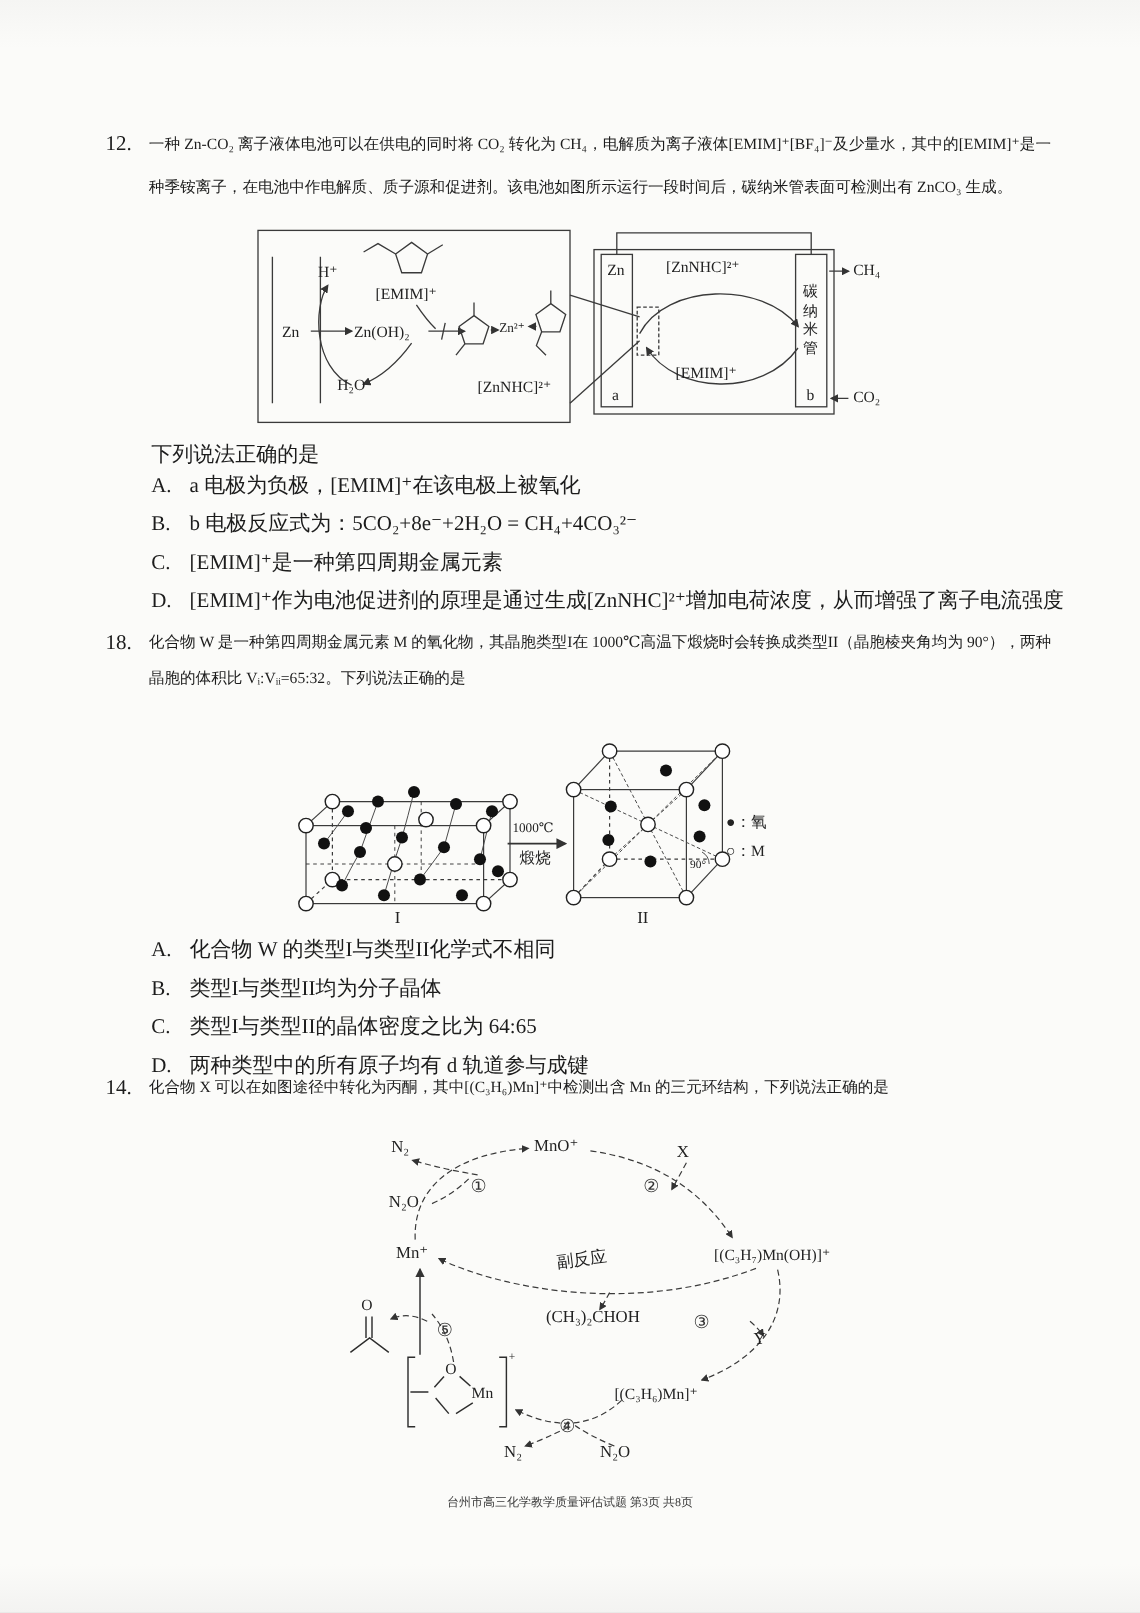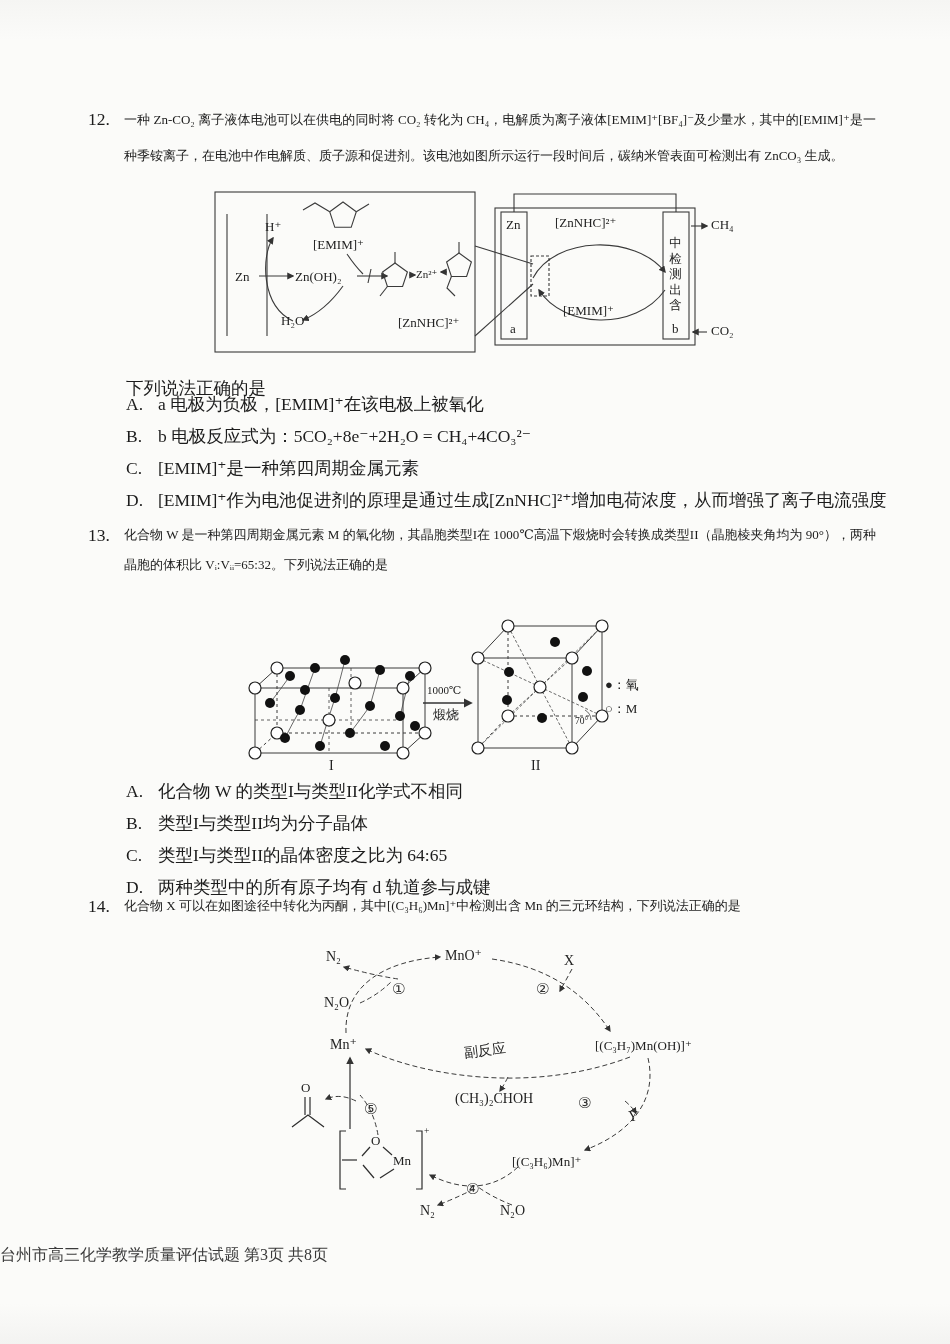--- a/index.html
+++ b/index.html
@@ -3,36 +3,36 @@
 <meta charset="utf-8">
 <style>
   html,body{margin:0;padding:0;background:#dcdcda;}
   .page{position:relative;width:950px;height:1344px;margin:0 auto;overflow:hidden;
         background:linear-gradient(180deg,#f5f5f3 0%,#fbfbf9 3%,#fbfbf9 97%,#f3f3f1 100%);
         font-family:"Liberation Serif","DejaVu Serif","DejaVu Sans",serif;color:#1c1c1c;}
   .stem{position:absolute;display:flex;width:788px;}
   .qnum{flex:0 0 36px;font-size:17.5px;line-height:35.5px;}
   .qtext{flex:1;font-size:13px;line-height:35.5px;text-align:justify;}
   .lh30 .qnum,.lh30 .qtext{line-height:30px;}
-  .prompt{position:absolute;font-size:17.5px;line-height:30px;margin-top:10px;}
+  .prompt{position:absolute;font-size:17.5px;line-height:30px;}
   .opts{position:absolute;width:772px;}
   .opt{display:flex;font-size:17.5px;line-height:29px;margin-bottom:3px;}
   .opt-label{flex:0 0 32px;}
   .opt-text{flex:1;text-align:justify;}
   .diagram{position:absolute;}
   .diagram svg{position:absolute;left:0;top:0;}
   .dl{position:absolute;white-space:nowrap;font-size:13px;line-height:1.15;color:#222;}
   .dl.small{font-size:11px;}
   .dl.tiny{font-size:9.5px;}
   .dl.big{font-size:14px;}
   .dl.step{font-size:15px;color:#333;}
   .vlabel{position:absolute;width:15px;font-size:12.5px;line-height:15.5px;
           word-break:break-all;white-space:normal;text-align:center;color:#222;}
   .rot{transform:rotate(-7deg);}
-  .footer{position:absolute;left:0;width:950px;font-size:16px;color:#3a3a3a;}
+  .footer{position:absolute;left:0;width:950px;text-align:center;font-size:10px;color:#3a3a3a;}
 </style>
 </head>
 <body>
 
 <div class="page">
 
   <div class="stem" style="left:88px;top:102px;">
     <span class="qnum">12.</span>
     <span class="qtext">一种 Zn-CO₂ 离子液体电池可以在供电的同时将 CO₂ 转化为 CH₄，电解质为离子液体[EMIM]⁺[BF₄]⁻及少量水，其中的[EMIM]⁺是一种季铵离子，在电池中作电解质、质子源和促进剂。该电池如图所示运行一段时间后，碳纳米管表面可检测出有 ZnCO₃ 生成。</span>
   </div>
@@ -86,21 +86,21 @@
     <span class="dl" style="left:40px;top:84px;">Zn</span>
     <span class="dl" style="left:70px;top:34px;">H⁺</span>
     <span class="dl" style="left:100px;top:84px;">Zn(OH)₂</span>
     <span class="dl" style="left:86px;top:128px;text-align:right;">H₂O</span>
     <span class="dl" style="left:118px;top:52px;">[EMIM]⁺</span>
     <span class="dl small" style="left:221px;top:82px;">Zn²⁺</span>
     <span class="dl" style="left:203px;top:130px;">[ZnNHC]²⁺</span>
     <span class="dl" style="left:311px;top:32px;">Zn</span>
     <span class="dl" style="left:315px;top:136px;">a</span>
     <span class="dl" style="left:477px;top:136px;">b</span>
-    <span class="vlabel" style="left:473px;top:50px;">中检测出含</span>
+    <span class="vlabel" style="left:473px;top:50px;">碳纳米管</span>
     <span class="dl" style="left:360px;top:30px;">[ZnNHC]²⁺</span>
     <span class="dl" style="left:368px;top:118px;">[EMIM]⁺</span>
     <span class="dl" style="left:516px;top:32px;">CH₄</span>
     <span class="dl" style="left:516px;top:138px;">CO₂</span>
   </div>
 
   <div class="prompt" style="left:126px;top:363px;">下列说法正确的是</div>
 
   <div class="opts" style="left:126px;top:390px;">
     <div class="opt">
@@ -115,21 +115,21 @@
       <span class="opt-label">C.</span>
       <span class="opt-text">[EMIM]⁺是一种第四周期金属元素</span>
     </div>
     <div class="opt">
       <span class="opt-label">D.</span>
       <span class="opt-text">[EMIM]⁺作为电池促进剂的原理是通过生成[ZnNHC]²⁺增加电荷浓度，从而增强了离子电流强度</span>
     </div>
   </div>
 
   <div class="stem lh30" style="left:88px;top:520px;">
-    <span class="qnum">13.</span>
+    <span class="qnum">18.</span>
     <span class="qtext">化合物 W 是一种第四周期金属元素 M 的氧化物，其晶胞类型I在 1000℃高温下煅烧时会转换成类型II（晶胞棱夹角均为 90°），两种晶胞的体积比 Vᵢ:Vᵢᵢ=65:32。下列说法正确的是</span>
   </div>
 
   <div class="diagram" style="left:195px;top:598px;width:520px;height:180px;">
     <svg width="520" height="180" viewBox="0 0 520 180">
       <defs>
         <marker id="ar13" viewBox="0 0 10 10" refX="8" refY="5" markerWidth="7" markerHeight="7" orient="auto-start-reverse">
           <path d="M0,0 L10,5 L0,10 z" fill="#333"></path>
         </marker>
       </defs>
@@ -238,21 +238,21 @@
             <circle cx="388" cy="99" r="5"></circle>
         </g>
       </g>
 
       <g></g>
     </svg>
     <span class="dl small" style="left:232px;top:86px;">1000℃</span>
     <span class="dl" style="left:238px;top:110px;">煅烧</span>
     <span class="dl big" style="left:134px;top:160px;">I</span>
     <span class="dl big" style="left:336px;top:160px;">II</span>
-    <span class="dl tiny" style="left:380px;top:118px;">70°</span>
+    <span class="dl tiny" style="left:380px;top:118px;">90°</span>
     <span class="dl" style="left:410px;top:80px;">●：氧</span>
     <span class="dl" style="left:410px;top:104px;">○：M</span>
   </div>
 
   <div class="opts" style="left:126px;top:777px;">
     <div class="opt">
       <span class="opt-label">A.</span>
       <span class="opt-text">化合物 W 的类型I与类型II化学式不相同</span>
     </div>
     <div class="opt">

